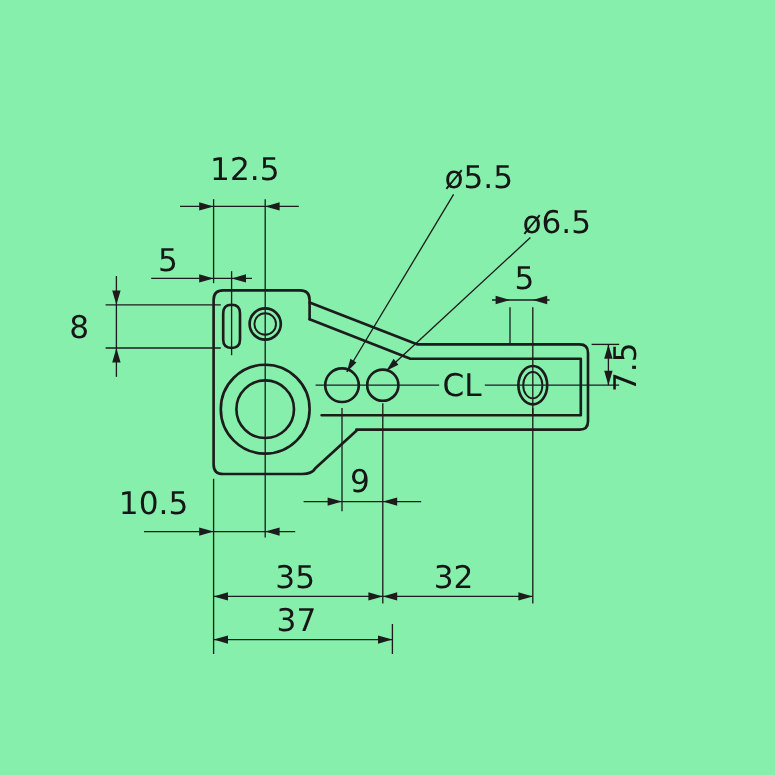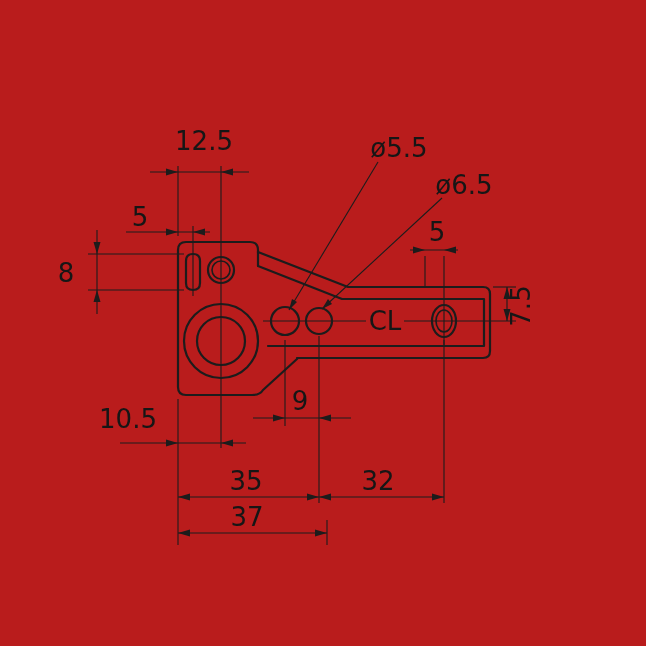--- a/index.html
+++ b/index.html
@@ -1,16 +1,16 @@
 <!DOCTYPE html>
 <html><head>
 <meta charset="utf-8">
 <style>
   html,body{margin:0;padding:0;background:#ffffff;}
-  .frame{width:646px;height:646px;position:relative;background:#b91c1c;overflow:hidden;}
+  .frame{width:646px;height:646px;position:relative;background:#86efac;overflow:hidden;}
   svg{display:block;}
   text{font-family:"DejaVu Sans","Liberation Sans",sans-serif;font-size:26px;fill:#161616;}
   .outline{stroke:#1c1c1c;stroke-width:2.2;fill:none;stroke-linejoin:round;stroke-linecap:round;}
   .thin line, .thin path{stroke:#1c1c1c;stroke-width:1.1;fill:none;}
   .arrow{fill:#1c1c1c;stroke:none;}
 </style>
 </head>
 <body>
 
 <div class="frame">

